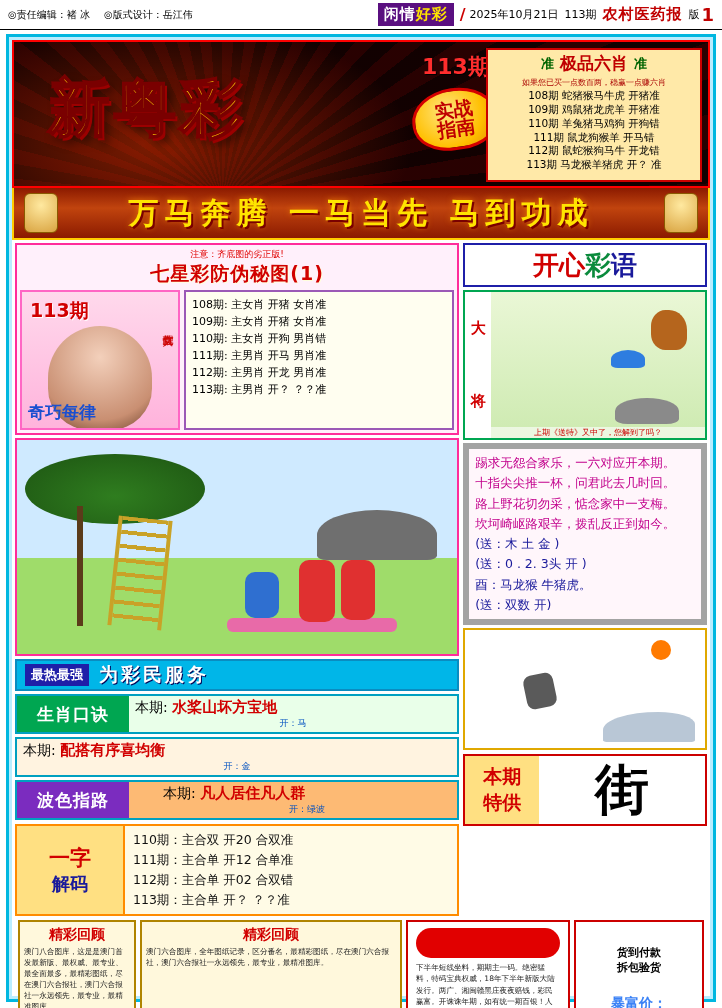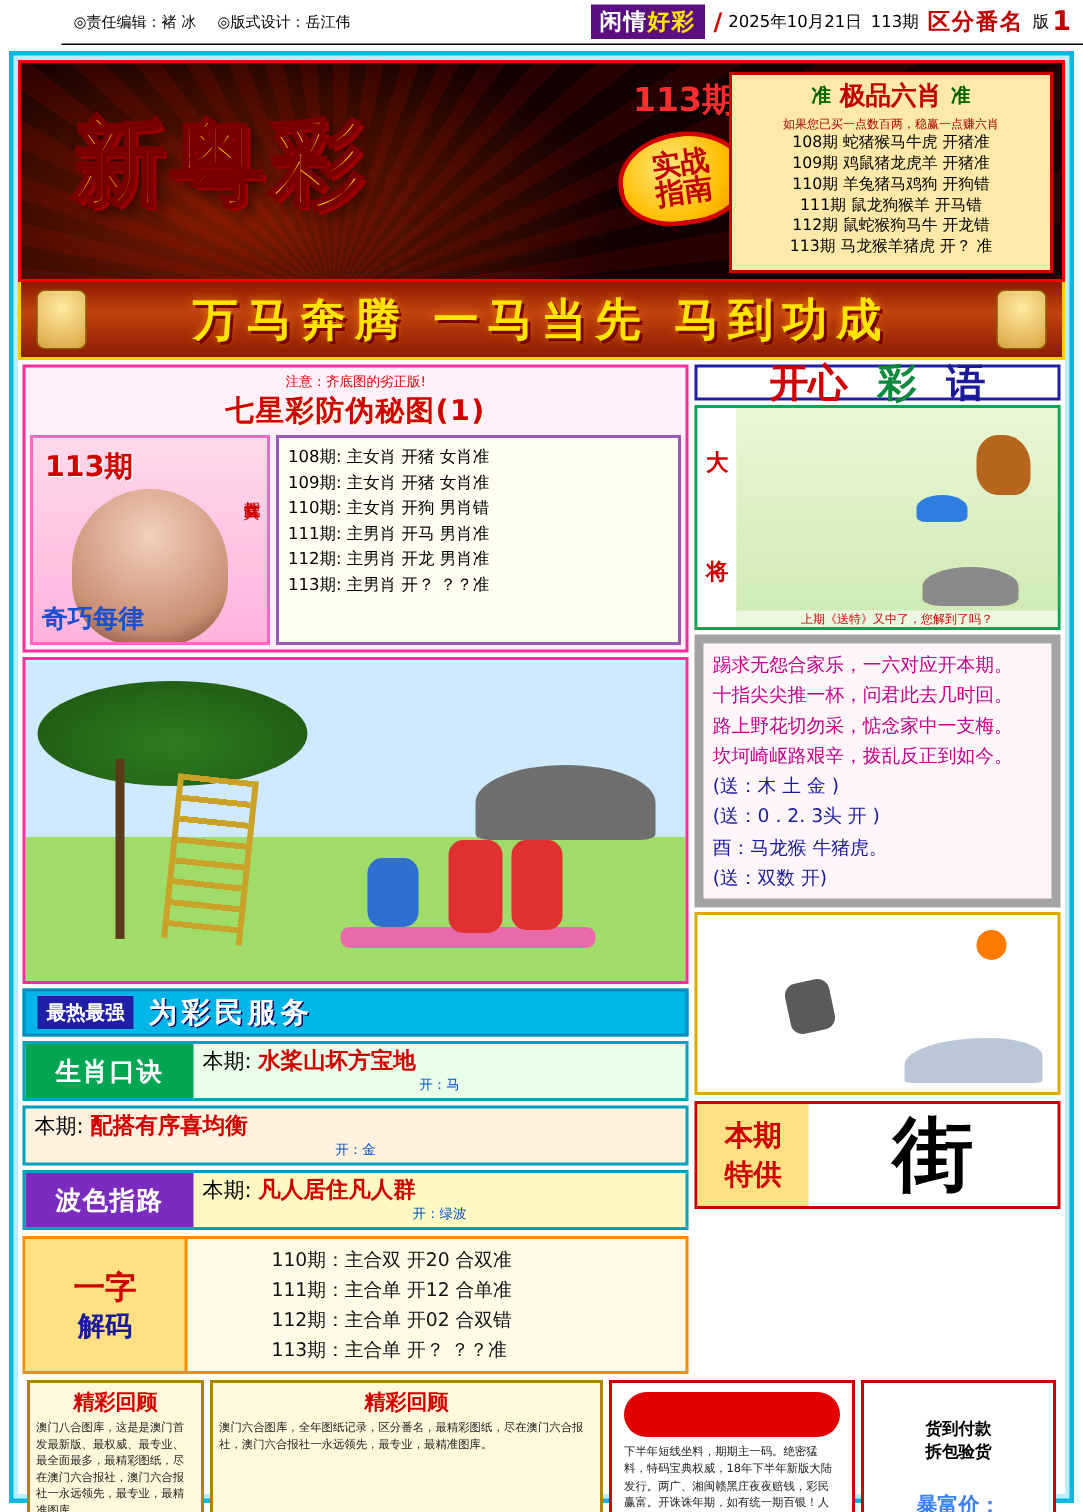--- a/index.html
+++ b/index.html
@@ -8,21 +8,21 @@
     background: #ffffff;
     font-family: "DejaVu Sans", "Liberation Sans", sans-serif;
     overflow: hidden;
   }
   .page { position: relative; width: 722px; height: 1008px; background:#fff; }
 
   
   .masthead {
     display:flex; align-items:center; height:30px; padding:0 8px;
     border-bottom:1px solid #000;
-    font-size:10px; color:#000;margin-left:41px;
+    font-size:10px; color:#000;
   }
   .mh-credits { display:flex; gap:14px; font-size:10px; white-space:nowrap; }
   .mh-credits span { letter-spacing:0; }
   .mh-spacer { flex:1; }
   .mh-brand {
     background:#5a0f80; color:#fff; font-weight:bold; font-size:15px;
     padding:2px 6px; margin-right:2px; letter-spacing:1px;
   }
   .mh-brand .y { color:#ffe400; }
   .mh-slash { color:#c00; font-size:16px; font-weight:bold; margin:0 4px; }
@@ -158,35 +158,35 @@
   .svc-head .r { color:#fff; font-weight:bold; font-size:19px; letter-spacing:3px;
                  text-shadow:1px 1px 0 #005; }
   .svc-row { margin-top:3px; border:2px solid #00a0c0; background:#ffffff; display:flex; align-items:center; height:40px; }
   .svc-row .lab { width:112px; text-align:center; font-size:17px; font-weight:bold; color:#fff; height:100%;
                   display:flex; align-items:center; justify-content:center; letter-spacing:1px; }
   .svc-row .val { flex:1; padding:0 6px; font-size:14px; color:#000; }
   .svc-row .val b { color:#d10000; font-size:15px; }
   .svc-row .open { font-size:9px; color:#0050c0; text-align:center; }
   .sv1 .lab { background:#00a651; } .sv1 { background:#e9ffe9; }
   .sv2 .lab { background:#c1121f; } .sv2 { background:#fff3e0; }
-  .sv3 .lab { background:#7b2cbf; } .sv3 { background:#fef9c3; }
+  .sv3 .lab { background:#7b2cbf; } .sv3 { background:#fdba74;gap:28px; }
 
   
   .decode { margin-top:4px; display:flex; border:2px solid #ff8c00; background:#fffbe6; }
   .decode .left { width:108px; background:#ffe082; display:flex; flex-direction:column;
                   align-items:center; justify-content:center; border-right:2px solid #ff8c00; }
   .decode .left .a { color:#d10000; font-size:21px; font-weight:bold; }
   .decode .left .b { color:#1a1a9b; font-size:18px; font-weight:bold; }
   .decode .right { flex:1; padding:4px 8px; }
-  .decode .right div { font-size:12.5px; line-height:1.6; color:#111;margin-left:48px; }
+  .decode .right div { font-size:12.5px; line-height:1.6; color:#111; }
 
   
   .kx-head {
     border:2px solid #1f1fa8; background:#fff;
-    display:flex; align-items:center; justify-content:center; gap:20px; height:24px;
+    display:flex; align-items:center; justify-content:center; gap:0; height:44px;
   }
   .kx-head .a { color:#d10000; font-size:26px; font-weight:bold; }
   .kx-head .b { color:#0a8a3c; font-size:26px; font-weight:bold; }
   .kx-head .c { color:#1a1a9b; font-size:26px; font-weight:bold; }
   .kx-img { margin-top:3px; height:150px; border:2px solid #00a651; background:#dff5c7;
             position:relative; display:flex; }
   .kx-img .side { width:26px; background:#fff; color:#d10000; font-size:15px; font-weight:bold;
                   display:flex; flex-direction:column; align-items:center; justify-content:space-around; }
   .kx-img .pic { flex:1; position:relative; background:linear-gradient(#eaf7d6,#cdeab0); }
   .kx-img .bird { position:absolute; left:120px; top:58px; width:34px; height:18px;
@@ -240,21 +240,21 @@
       <span>◎责任编辑：褚 冰</span>
       <span>◎版式设计：岳江伟</span>
     </div>
     <div class="mh-spacer"></div>
     <div class="mh-brand">
       <span>闲情</span><span class="y">好彩</span>
     </div>
     <span class="mh-slash">/</span>
     <span class="mh-date">2025年10月21日</span>
     <span class="mh-date">113期</span>
-    <span class="mh-paper">区分番名</span>
+    <span class="mh-paper">农村医药报</span>
     <span class="mh-pagelabel">版</span>
     <span class="mh-pageno">1</span>
   </div>
 
   <div class="frame">
   <div class="inner">
 
     <div class="topband">
       <div class="rays"></div>
       <div class="glow"></div>

